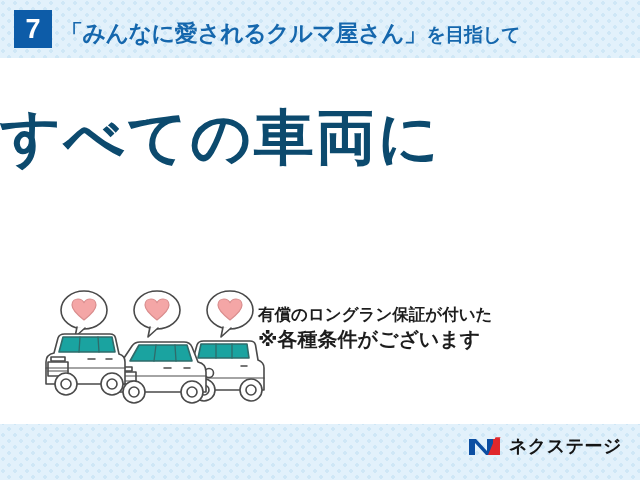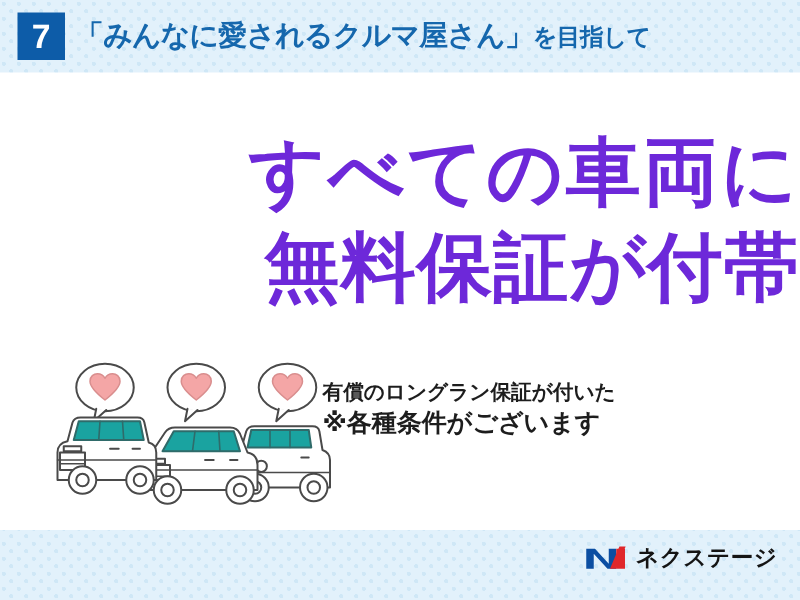--- a/index.html
+++ b/index.html
@@ -28,40 +28,40 @@
     position:absolute;left:14px;top:10px;
     width:38px;height:38px;
     background:#0d5ca8;
     color:#ffffff;
     font-size:27px;font-weight:bold;
     line-height:38px;text-align:center;
     letter-spacing:0;
   }
   .header-text{
     position:absolute;left:60px;top:12px;
-    height:34px;line-height:32px;
+    height:34px;line-height:43px;
     color:#1567ad;
     font-weight:bold;
     white-space:nowrap;
   }
   .header-text .big{font-size:23px;letter-spacing:-0.5px;}
   .header-text .small{font-size:19px;letter-spacing:-0.5px;}
 
   
   .panel{
     position:absolute;left:0;top:58px;
     width:640px;height:366px;
     background:#ffffff;
   }
 
   
   .headline{
     position:absolute;left:0;top:42px;width:640px;
-    text-align:right;
-    color:#6d28d9;
+    text-align:left;
+    color:#0c4a6e;
     font-weight:bold;
     font-size:60px;
     line-height:76px;
     letter-spacing:2px;
     white-space:nowrap;
   }
   .headline .l2{letter-spacing:1px;}
 
   
   .lower{
@@ -102,21 +102,20 @@
     <div class="badge">7</div>
     <div class="header-text">
       <span class="big">「みんなに愛されるクルマ屋さん」</span><span class="small">を目指して</span>
     </div>
   </div>
 
   <div class="panel">
 
     <div class="headline">
       <div class="l1">すべての車両に</div>
-      <div class="l2">無料保証が付帯</div>
     </div>
 
     <div class="lower">
 
       <div class="cars-wrap">
         <svg width="226" height="120" viewBox="0 0 226 120">
           <g fill="none" stroke="#4a4a4a" stroke-width="1.6" stroke-linecap="round" stroke-linejoin="round">
 
             <g>
               <ellipse cx="40" cy="24" rx="23" ry="19" fill="#ffffff"></ellipse>

